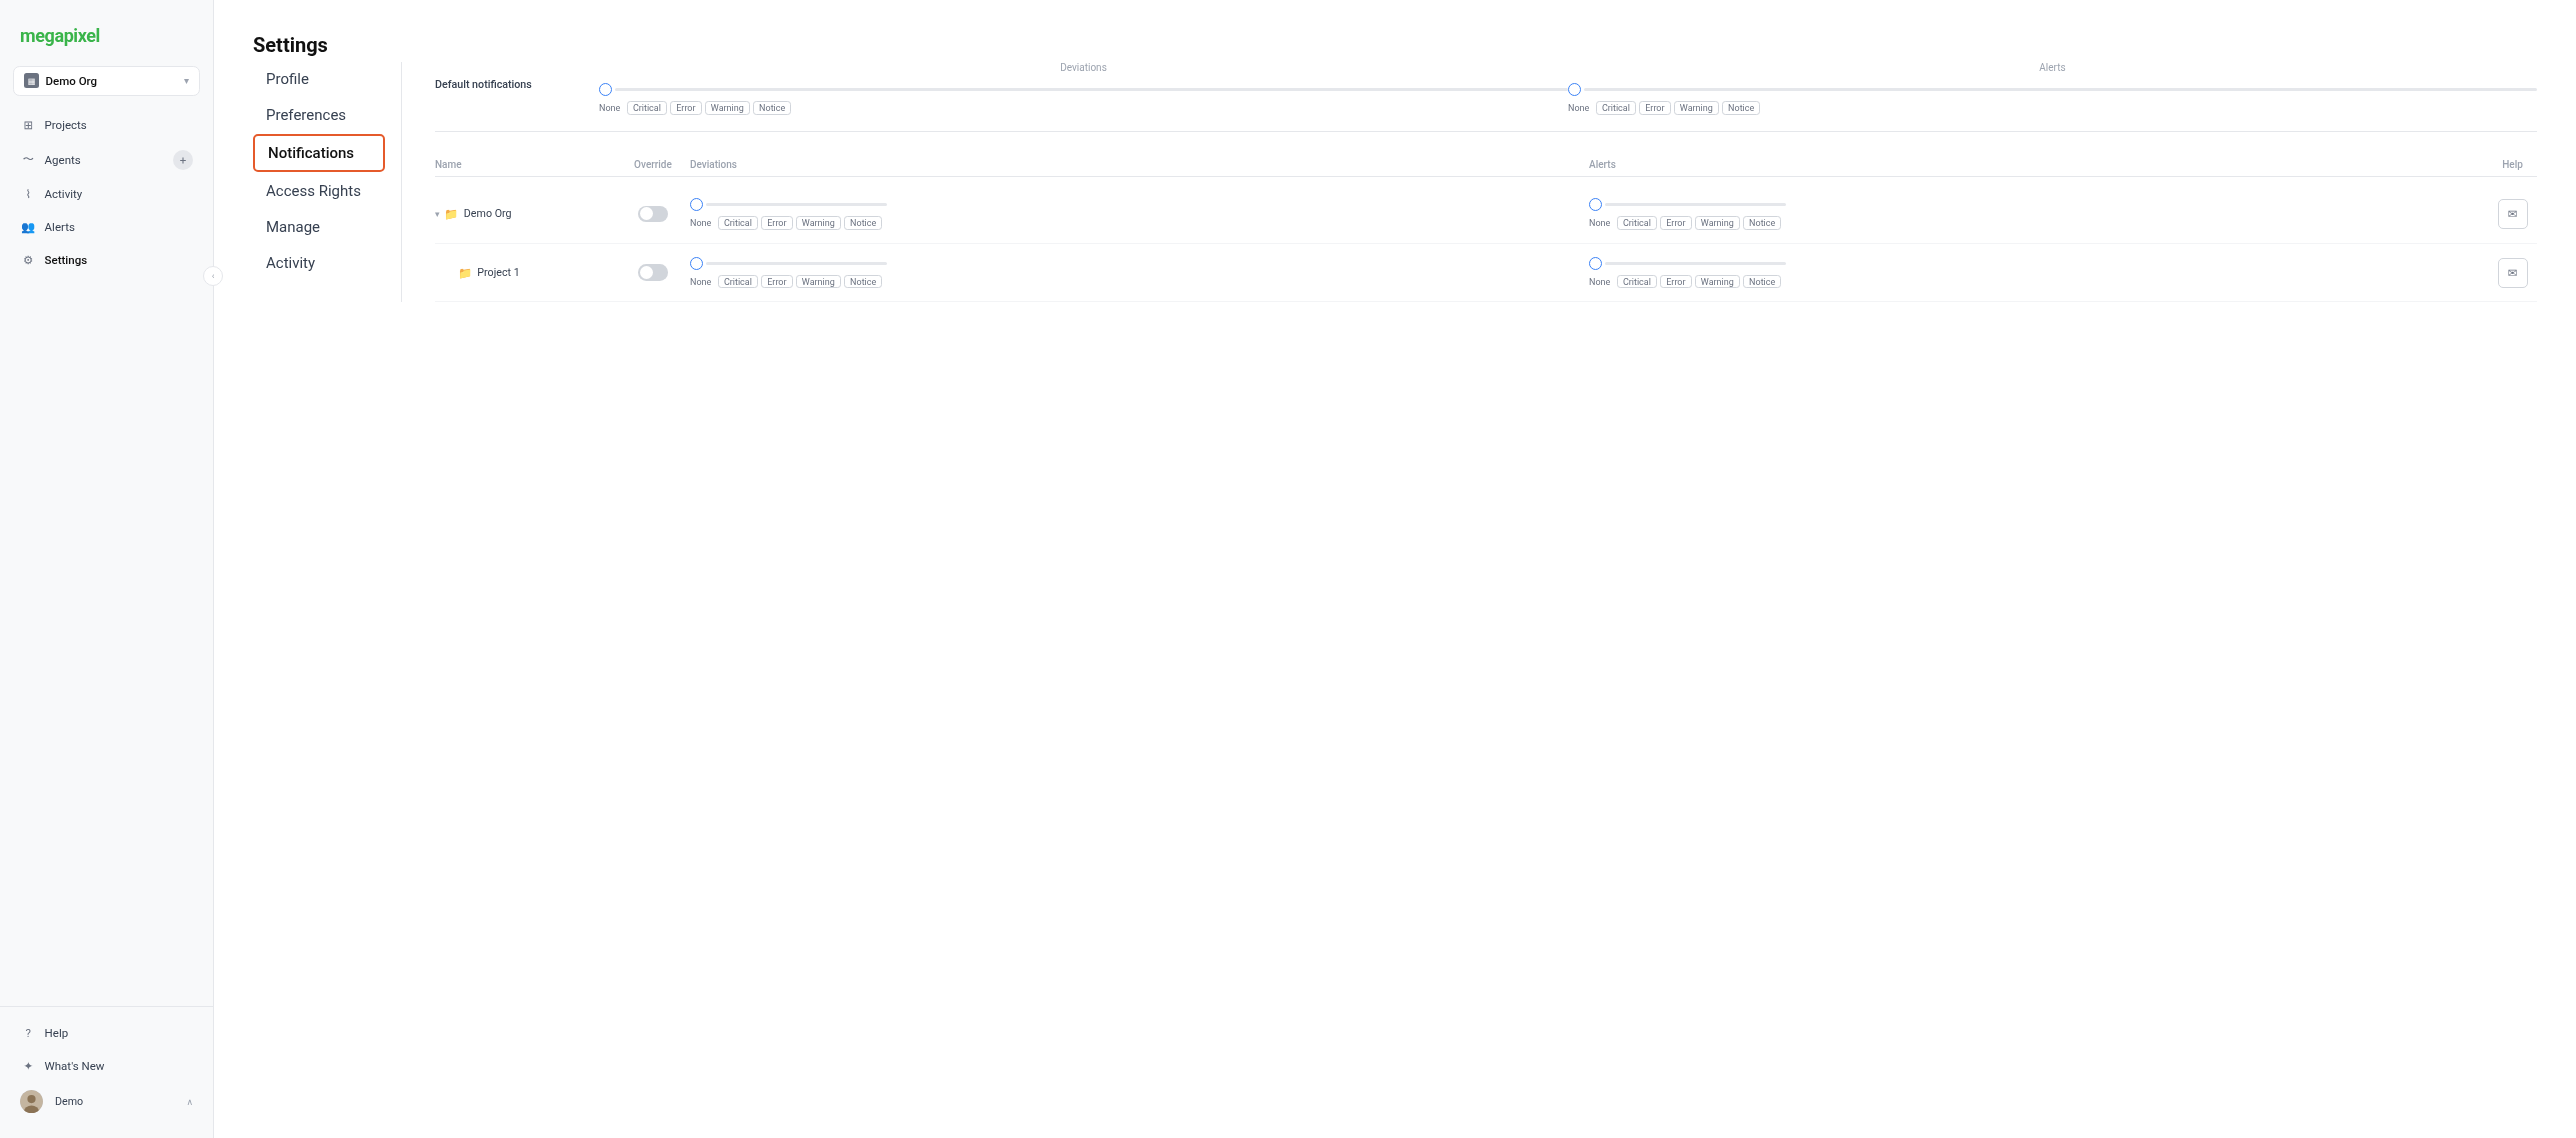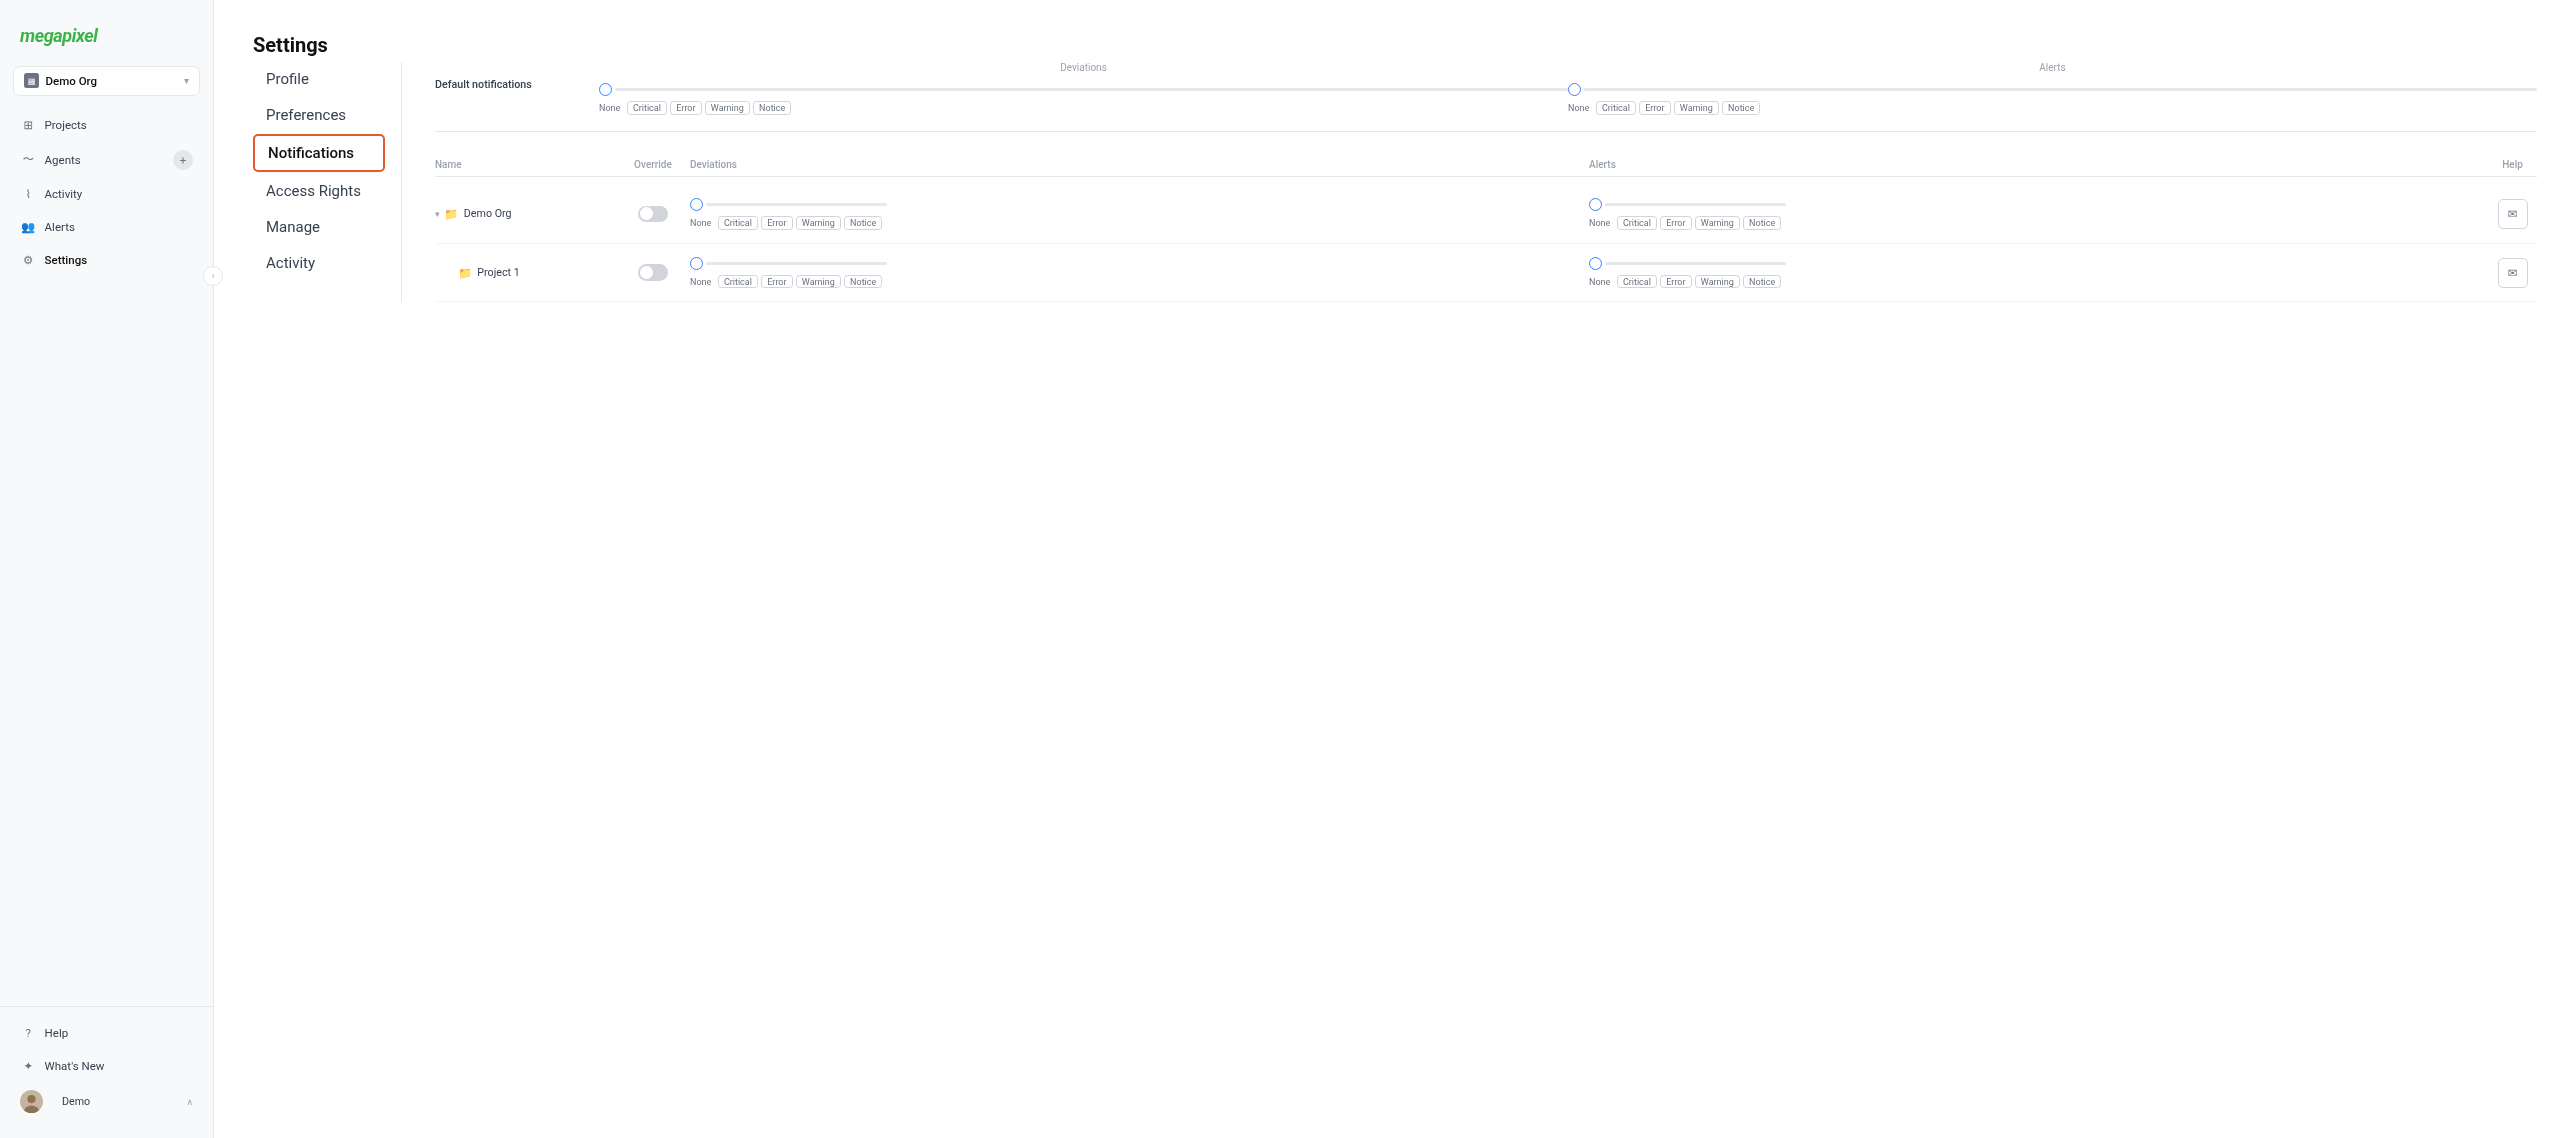--- a/index.html
+++ b/index.html
@@ -15,21 +15,20 @@
       flex-direction: column;
       padding: 16.4px 0;
       height: 100vh;
     }
     .sidebar-logo {
       padding: 8.2px 20px 20px;
       color: #3ab44a;
       font-size: 18px;
       font-weight: 700;
       letter-spacing: -0.4px;
-      font-style: italic;
     }
     .org-selector {
       margin: 0 13px 13px;
       background: #fff;
       border: 0.8px solid #e5e7eb;
       border-radius: 6.6px;
       padding: 6.6px 10px;
       display: flex;
       align-items: center;
       gap: 6.6px;
@@ -190,21 +189,21 @@
       display: flex; align-items: center; justify-content: center;
       cursor: pointer;
       color: #6b7280;
       font-size: 11.5px;
       background: #fff;
     }
 
     .user-row {
       display: flex;
       align-items: center;
-      gap: 19px;
+      gap: 12px;
       padding: 8.2px 20px;
       cursor: pointer;
     }
     .user-avatar {
       width: 23px; height: 23px;
       border-radius: 50%;
       background: #d1d5db;
       display: flex; align-items: center; justify-content: center;
       overflow: hidden;
     }

